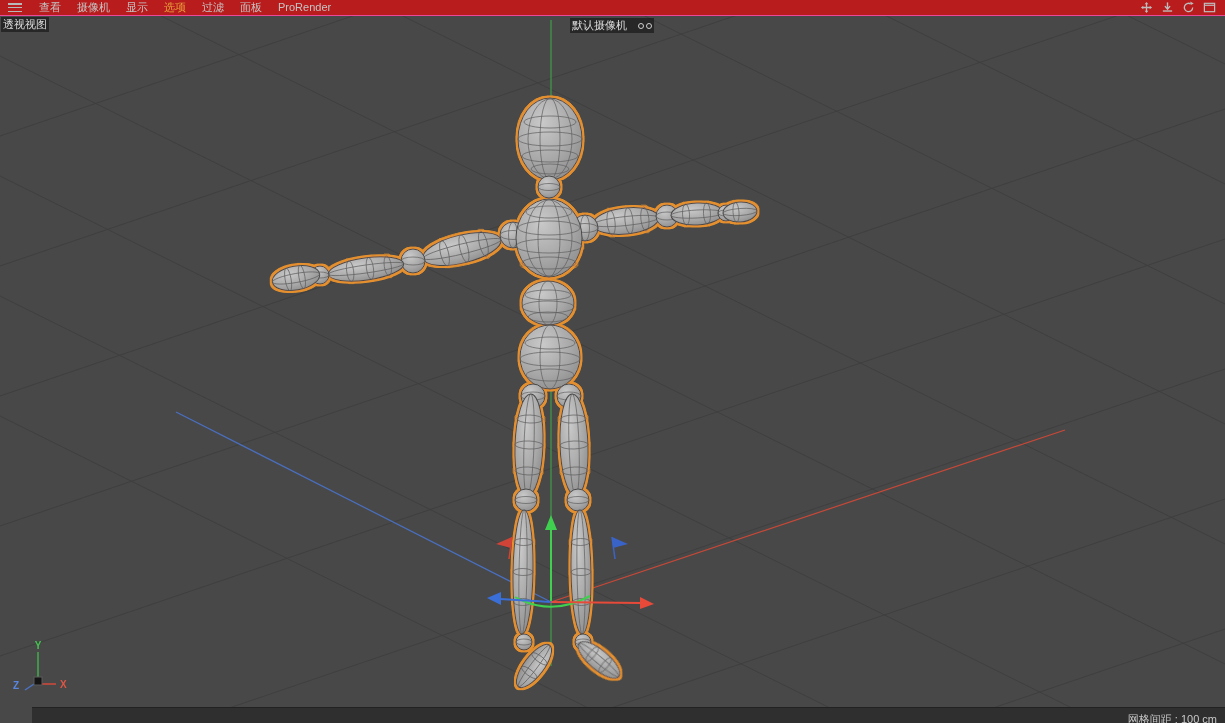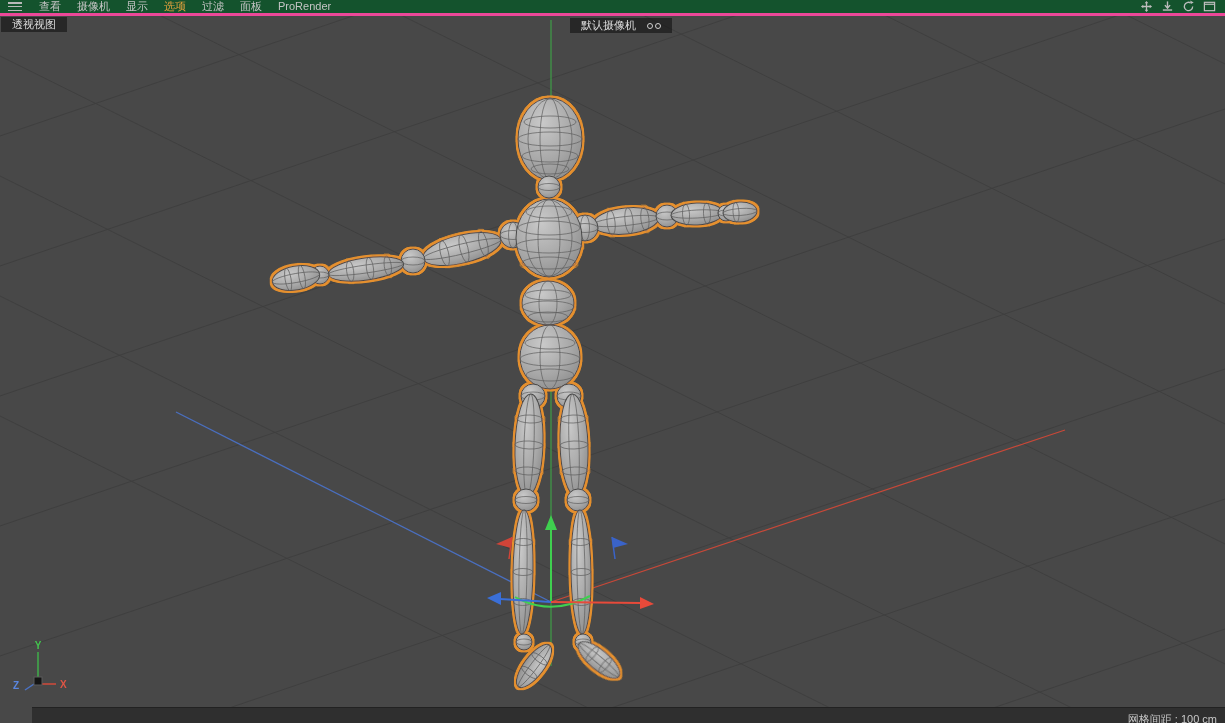--- a/index.html
+++ b/index.html
@@ -2,35 +2,35 @@
 <html><head>
 <meta charset="utf-8">
 <style>
   html,body{margin:0;padding:0}
   body{
     width:1225px;height:723px;overflow:hidden;background:#484848;
     font-family:"Liberation Sans",sans-serif;user-select:none;
   }
   
   .menubar{
-    height:16px;box-sizing:border-box;background:#14532d;border-bottom:3px solid #ec4899;
+    height:16px;box-sizing:border-box;background:#b91c1c;border-bottom:1px solid #ec4899;
     display:flex;align-items:center;font-size:11px;color:#c4c4c4;padding:0 4px;
   }
   .hamburger{width:14px;height:9px;display:flex;flex-direction:column;justify-content:space-between;margin:0 9px 0 4px}
   .hamburger div{height:1.5px;background:#b8b8b8}
   .menu-item{padding:0 8px;line-height:15px;white-space:nowrap;cursor:default}
   .menu-item.active{color:#e8a33d}
   .menubar-right{margin-left:auto;display:flex;align-items:center;gap:8px;padding-right:5px}
   .mb-icon{width:13px;height:13px;display:block}
   
   .viewport{position:relative;width:1225px;height:691px;background:#484848;overflow:hidden}
   svg.scene{position:absolute;left:0;top:0}
   .hud-label{
     position:absolute;background:rgba(12,12,12,.55);color:#dcdcdc;
-    font-size:11px;line-height:13px;padding:1px 11px;white-space:nowrap;
+    font-size:11px;line-height:13px;padding:1px 2px;white-space:nowrap;
   }
   .view-label{top:1px;left:1px}
   .cam-label{top:2px;left:570px;display:flex;align-items:center;gap:11px}
   .cam-dots{display:inline-flex;gap:2px;align-items:center}
   .cam-dots i{width:4px;height:4px;border:1px solid #cfcfcf;border-radius:50%;display:block}
   
   .bp{fill:url(#bodyG);stroke:#4a4a4a;stroke-width:1}
   .wf{fill:none;stroke:#5d5d5d;stroke-width:.7}
   .grid-a,.grid-b{stroke:#3e3e3e;stroke-width:1;fill:none;opacity:.9}
   text.axis-label{font-size:10px;font-family:"Liberation Sans",sans-serif;font-weight:bold}

